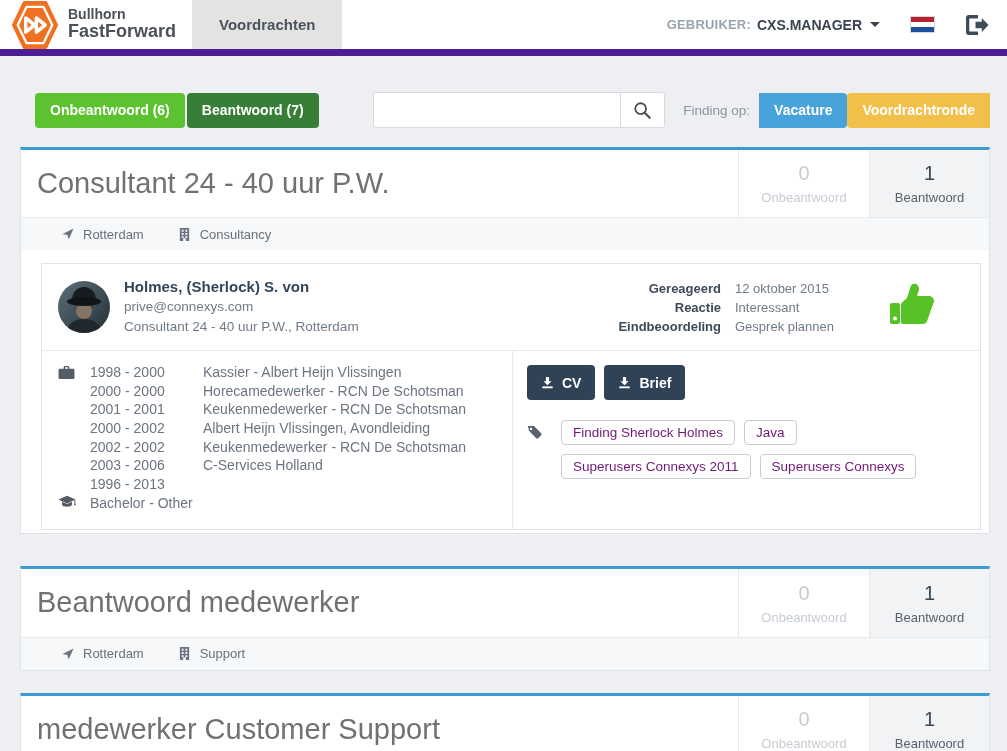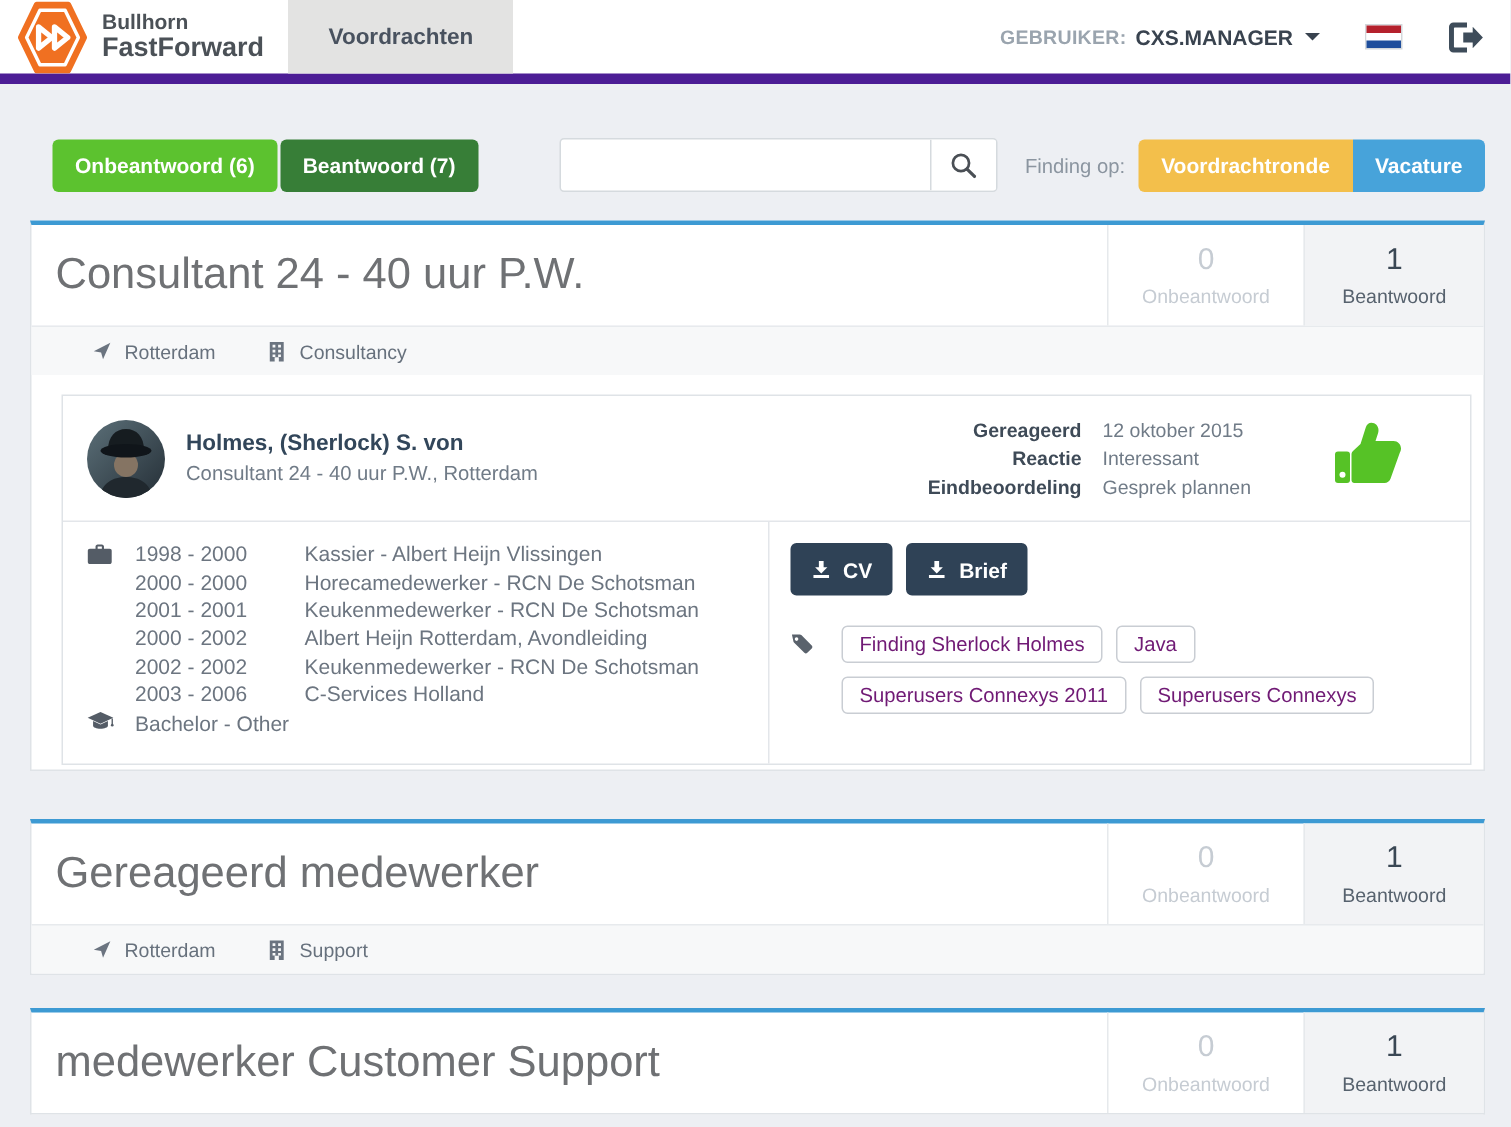--- a/index.html
+++ b/index.html
@@ -131,22 +131,22 @@
     <input type="text" value="" style="">
     <button class="search-btn">
       <svg width="18" height="18" viewBox="0 0 20 20">
         <circle cx="8.5" cy="8.5" r="6" fill="none" stroke="#4a4f55" stroke-width="2"></circle>
         <line x1="13" y1="13" x2="18.5" y2="18.5" stroke="#4a4f55" stroke-width="2.4" stroke-linecap="round"></line>
       </svg>
     </button>
   </div>
   <div class="groupby">
     <span class="groupby-label">Finding op:</span>
+    <button class="btn btn-blue">Vacature</button>
     <button class="btn btn-yellow">Voordrachtronde</button>
-    <button class="btn btn-blue">Vacature</button>
   </div>
 </div>
 
 <section class="vcard first">
   <div class="vhead">
     <div class="vtitle-wrap">
       <h1 class="vtitle">Consultant 24 - 40 uur P.W.</h1>
     </div>
     <div class="vcounters">
       <div class="vcount unansw">
@@ -186,20 +186,21 @@
             </defs>
           <rect width="52" height="52" fill="url(#avbg)"></rect>
           <path d="M8 52 c2-10 9-14 18-14 s16 4 18 14 z" fill="#20282e"></path>
           <ellipse cx="26" cy="30" rx="8" ry="8" fill="#857463"></ellipse>
           <path d="M14 20 c0-9 5-14 12-14 s12 5 12 14 z" fill="#161c20"></path>
           <ellipse cx="26" cy="20.5" rx="17" ry="4.5" fill="#10151a"></ellipse>
         </svg>
       </div>
       <div class="cand-info">
         <div class="cand-name">Holmes, (Sherlock) S. von</div>
+        <div class="cand-sub">prive@connexys.com</div>
         <div class="cand-sub">Consultant 24 - 40 uur P.W., Rotterdam</div>
       </div>
       <div class="cand-meta">
 
       <div class="meta-row">
           <span class="meta-label">Gereageerd</span>
           <span class="meta-value">12 oktober 2015</span>
         </div>
           <div class="meta-row">
           <span class="meta-label">Reactie</span>
@@ -235,29 +236,33 @@
               <div class="wh-row">
               <span class="wh-years">2000 - 2000</span>
               <span class="wh-title">Horecamedewerker - RCN De Schotsman</span>
             </div>
               <div class="wh-row">
               <span class="wh-years">2001 - 2001</span>
               <span class="wh-title">Keukenmedewerker - RCN De Schotsman</span>
             </div>
               <div class="wh-row">
               <span class="wh-years">2000 - 2002</span>
-              <span class="wh-title">Albert Heijn Rotterdam, Avondleiding</span>
+              <span class="wh-title">Albert Heijn Vlissingen, Avondleiding</span>
             </div>
               <div class="wh-row">
               <span class="wh-years">2002 - 2002</span>
               <span class="wh-title">Keukenmedewerker - RCN De Schotsman</span>
             </div>
               <div class="wh-row">
               <span class="wh-years">2003 - 2006</span>
               <span class="wh-title">C-Services Holland</span>
+            </div>
+              <div class="wh-row">
+              <span class="wh-years">1996 - 2013</span>
+              <span class="wh-title"></span>
             </div>
             </div>
         </div>
         <div class="row-with-icon">
           <div class="icon-col">
             <svg width="18" height="14" viewBox="0 0 20 15">
               <path fill="#545c66" d="M10 .5 19.5 4.8 10 9.1 .5 4.8 Z"></path>
               <path fill="#545c66" d="M4.5 7.2 v3.4 c0 1.2 2.5 2.2 5.5 2.2 s5.5 -1 5.5 -2.2 V7.2 L10 9.7 Z"></path>
               <path stroke="#545c66" stroke-width="1" fill="none" d="M18.7 5.2 v4.2"></path>
               <circle cx="18.7" cy="10.2" r="1" fill="#545c66"></circle>
@@ -298,21 +303,21 @@
             </div>
         </div>
       </div>
     </div>
   </div>
 </section>
 
 <section class="vcard second">
   <div class="vhead">
     <div class="vtitle-wrap">
-      <h1 class="vtitle">Gereageerd medewerker</h1>
+      <h1 class="vtitle">Beantwoord medewerker</h1>
     </div>
     <div class="vcounters">
       <div class="vcount unansw">
         <div class="vnum">0</div>
         <div class="vlbl">Onbeantwoord</div>
       </div>
       <div class="vcount answ">
         <div class="vnum">1</div>
         <div class="vlbl">Beantwoord</div>
       </div>

